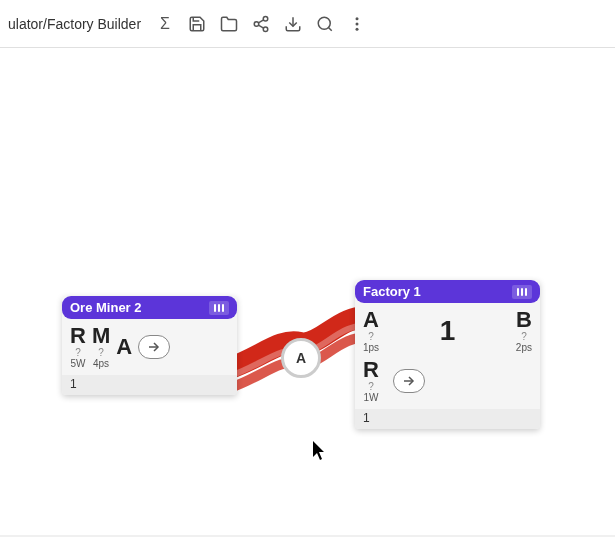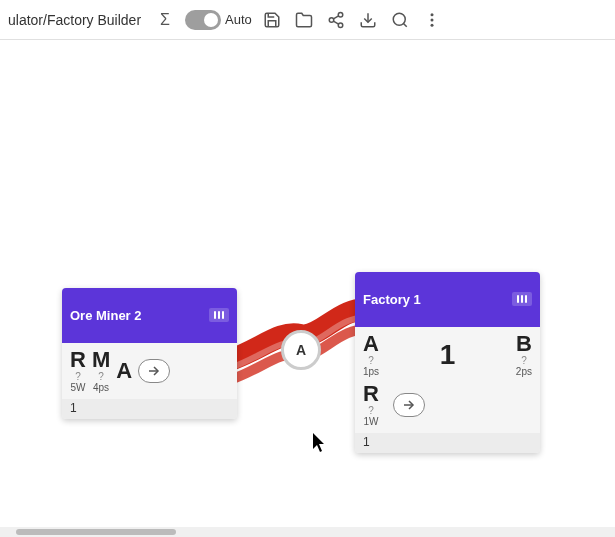--- a/index.html
+++ b/index.html
@@ -9,21 +9,21 @@
       background: #fff;
       font-family: Arial, sans-serif;
       overflow: hidden;
       position: relative;
     }
 
     
     .toolbar {
       display: flex;
       align-items: center;
-      height: 40px;
+      height: 48px;
       background: #fff;
       border-bottom: 1px solid #e0e0e0;
       padding: 0 8px;
       gap: 8px;
       position: relative;
       z-index: 10;
     }
     .toolbar-title {
       font-size: 14px;
       color: #333;
@@ -94,24 +94,25 @@
       border-radius: 4px;
       overflow: hidden;
       box-shadow: 0 2px 6px rgba(0,0,0,0.2);
       z-index: 2;
     }
     .node-header {
       background: #5c35d9;
       color: #fff;
       font-size: 13px;
       font-weight: bold;
-      padding: 20px 8px;
-      display: flex;
-      align-items: flex-start;
+      padding: 4px 8px;
+      display: flex;
+      align-items: center;
       justify-content: space-between;
+      border-radius: 9px;
     }
     .node-header-icon {
       width: 20px;
       height: 14px;
       background: #7b5ce0;
       border-radius: 2px;
       display: flex;
       align-items: center;
       justify-content: center;
       gap: 2px;
@@ -224,24 +225,20 @@
       pointer-events: none;
     }
   </style>
 </head>
 <body>
 
 <div class="toolbar">
   <span class="toolbar-title">ulator/Factory Builder</span>
   <div class="toolbar-icon">
     <span>Σ</span>
-  </div>
-  <div class="toggle-container">
-    <div class="toggle-switch"></div>
-    <span class="toggle-label">Auto</span>
   </div>
   <div class="toolbar-icon">
     <svg width="18" height="18" viewBox="0 0 24 24" fill="none" stroke="#555" stroke-width="2">
       <path d="M19 21H5a2 2 0 01-2-2V5a2 2 0 012-2h11l5 5v11a2 2 0 01-2 2z"></path>
       <polyline points="17 21 17 13 7 13 7 21"></polyline>
       <polyline points="7 3 7 8 15 8"></polyline>
     </svg>
   </div>
   <div class="toolbar-icon">
     <svg width="18" height="18" viewBox="0 0 24 24" fill="none" stroke="#555" stroke-width="2">

